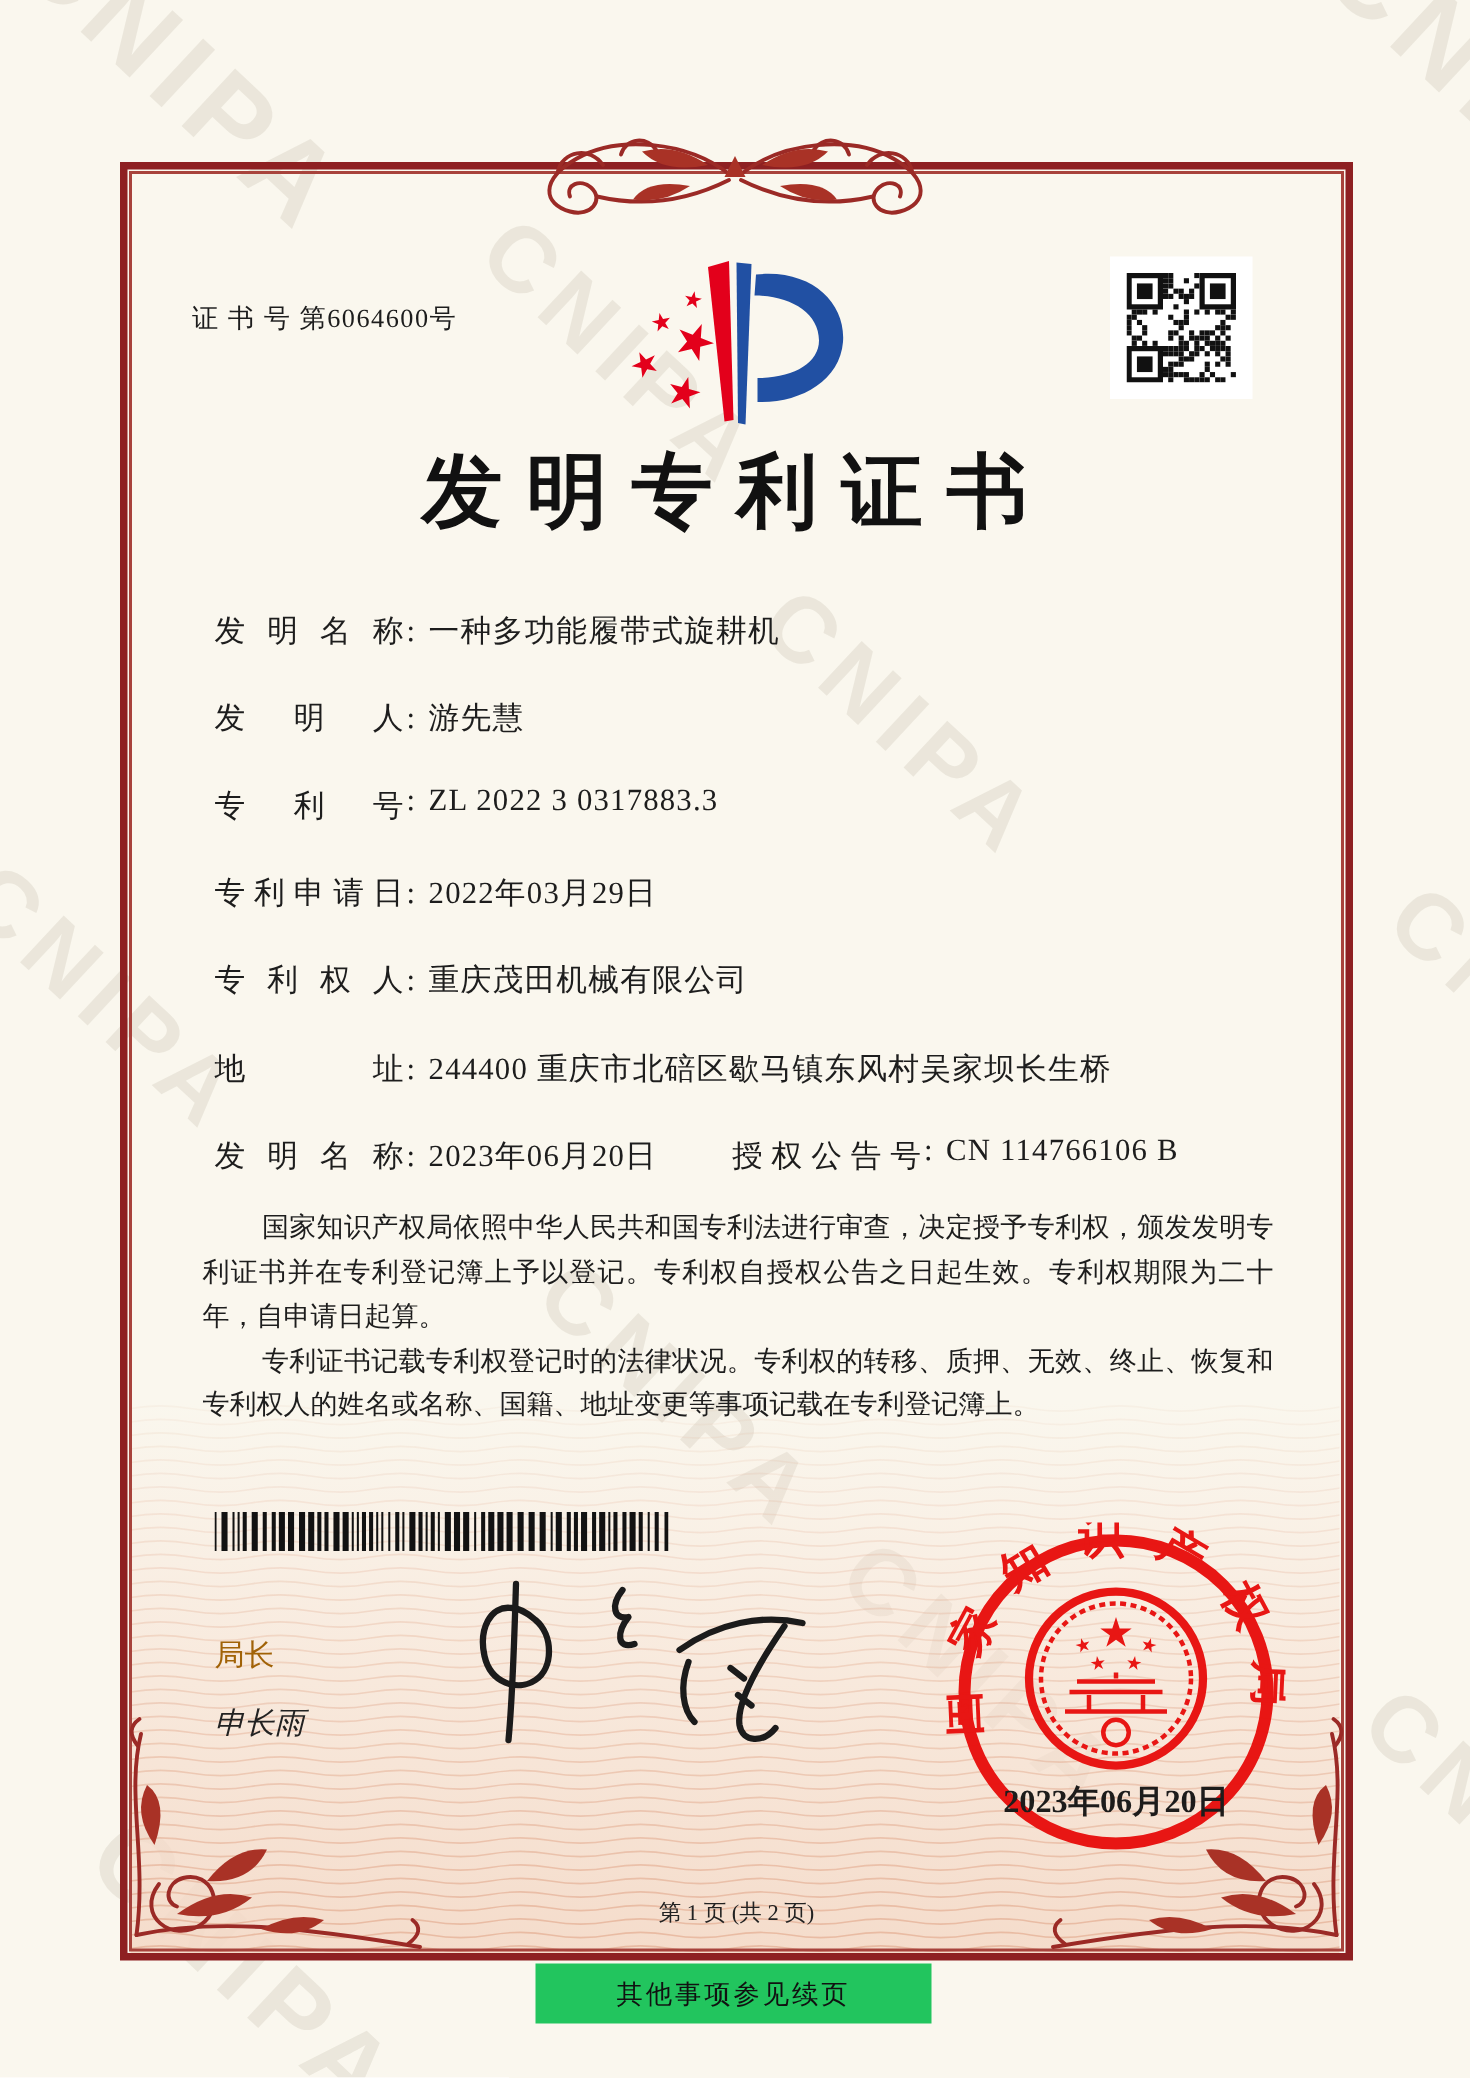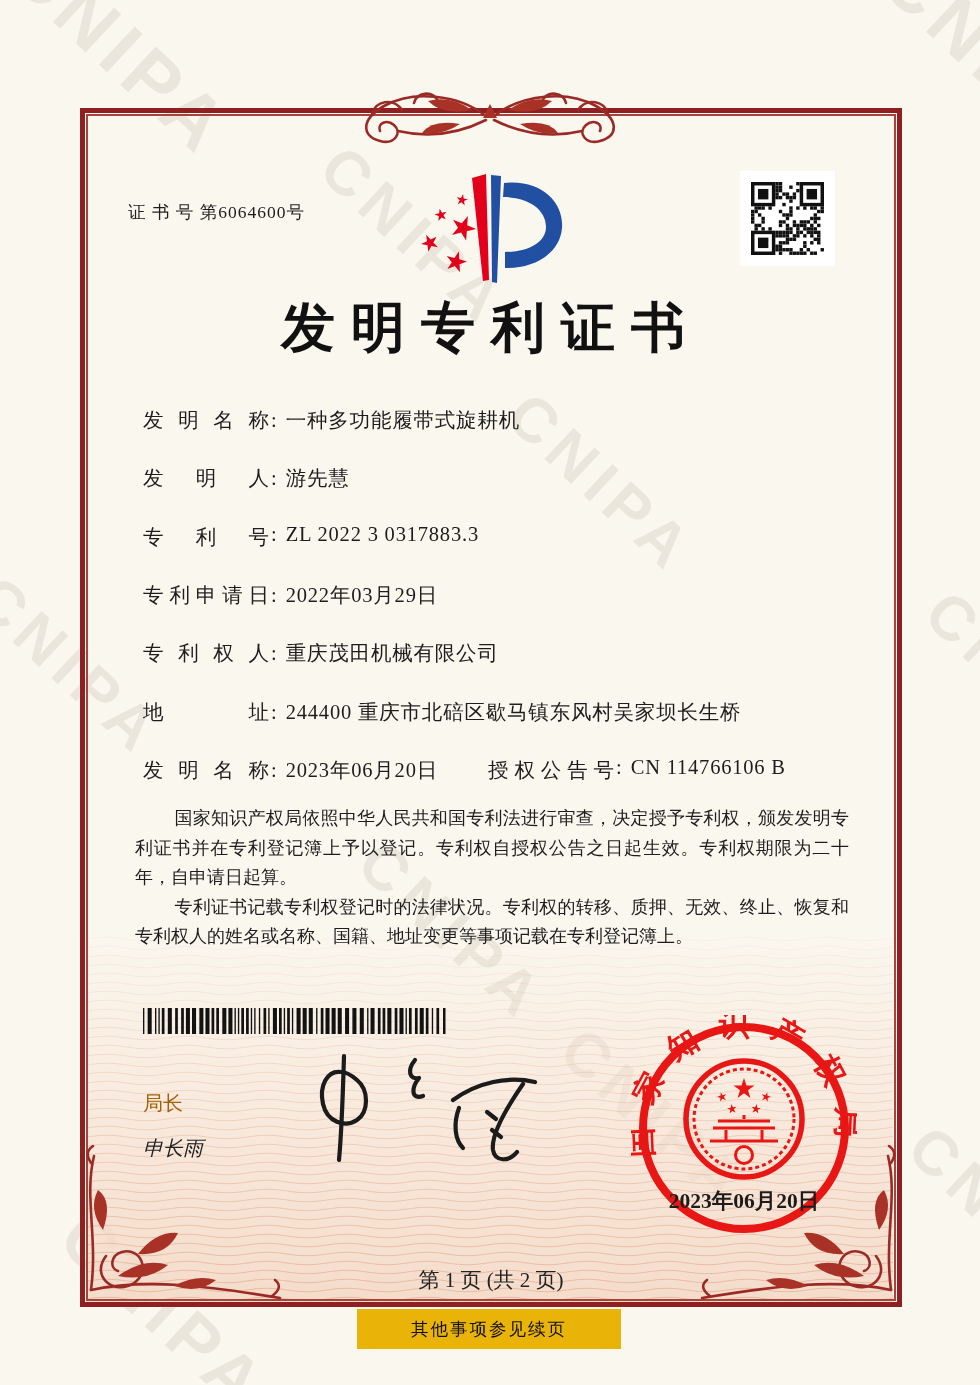--- a/index.html
+++ b/index.html
@@ -55,24 +55,24 @@
 
   .seal{position:absolute;left:631px;top:1015px;opacity:0.97;}
   .seal .red{stroke:#e8100e;fill:none;}
   .seal .redfill{fill:#e8100e;}
   .seal-text{font-size:30px;font-weight:bold;letter-spacing:20px;fill:#e8100e;
              font-family:"Liberation Serif","DejaVu Serif",serif;}
   .seal-date{font-size:21.5px;font-weight:600;fill:#161616;
              font-family:"Liberation Serif","DejaVu Serif",serif;}
 
   .page-footer{position:absolute;left:81px;top:1266px;width:820px;text-align:center;
-               font-size:21px;color:#222;}
+               font-size:15px;color:#222;}
 
   .note-strip{position:absolute;left:357px;top:1309px;width:264px;height:40px;
-              background:#eab308;text-align:center;line-height:40px;font-size:17.5px;
+              background:#22c55e;text-align:center;line-height:40px;font-size:17.5px;
               letter-spacing:2px;color:#111;}
 
   .ornament path, .flourish path{stroke:#9b2a26;fill:none;stroke-width:2.6;stroke-linecap:round;}
   .ornament .leaf, .flourish .leaf{fill:#a93226;stroke:none;}
   .flourish{position:absolute;}
 </style>
 </head>
 <body>
 
 <div class="page">

